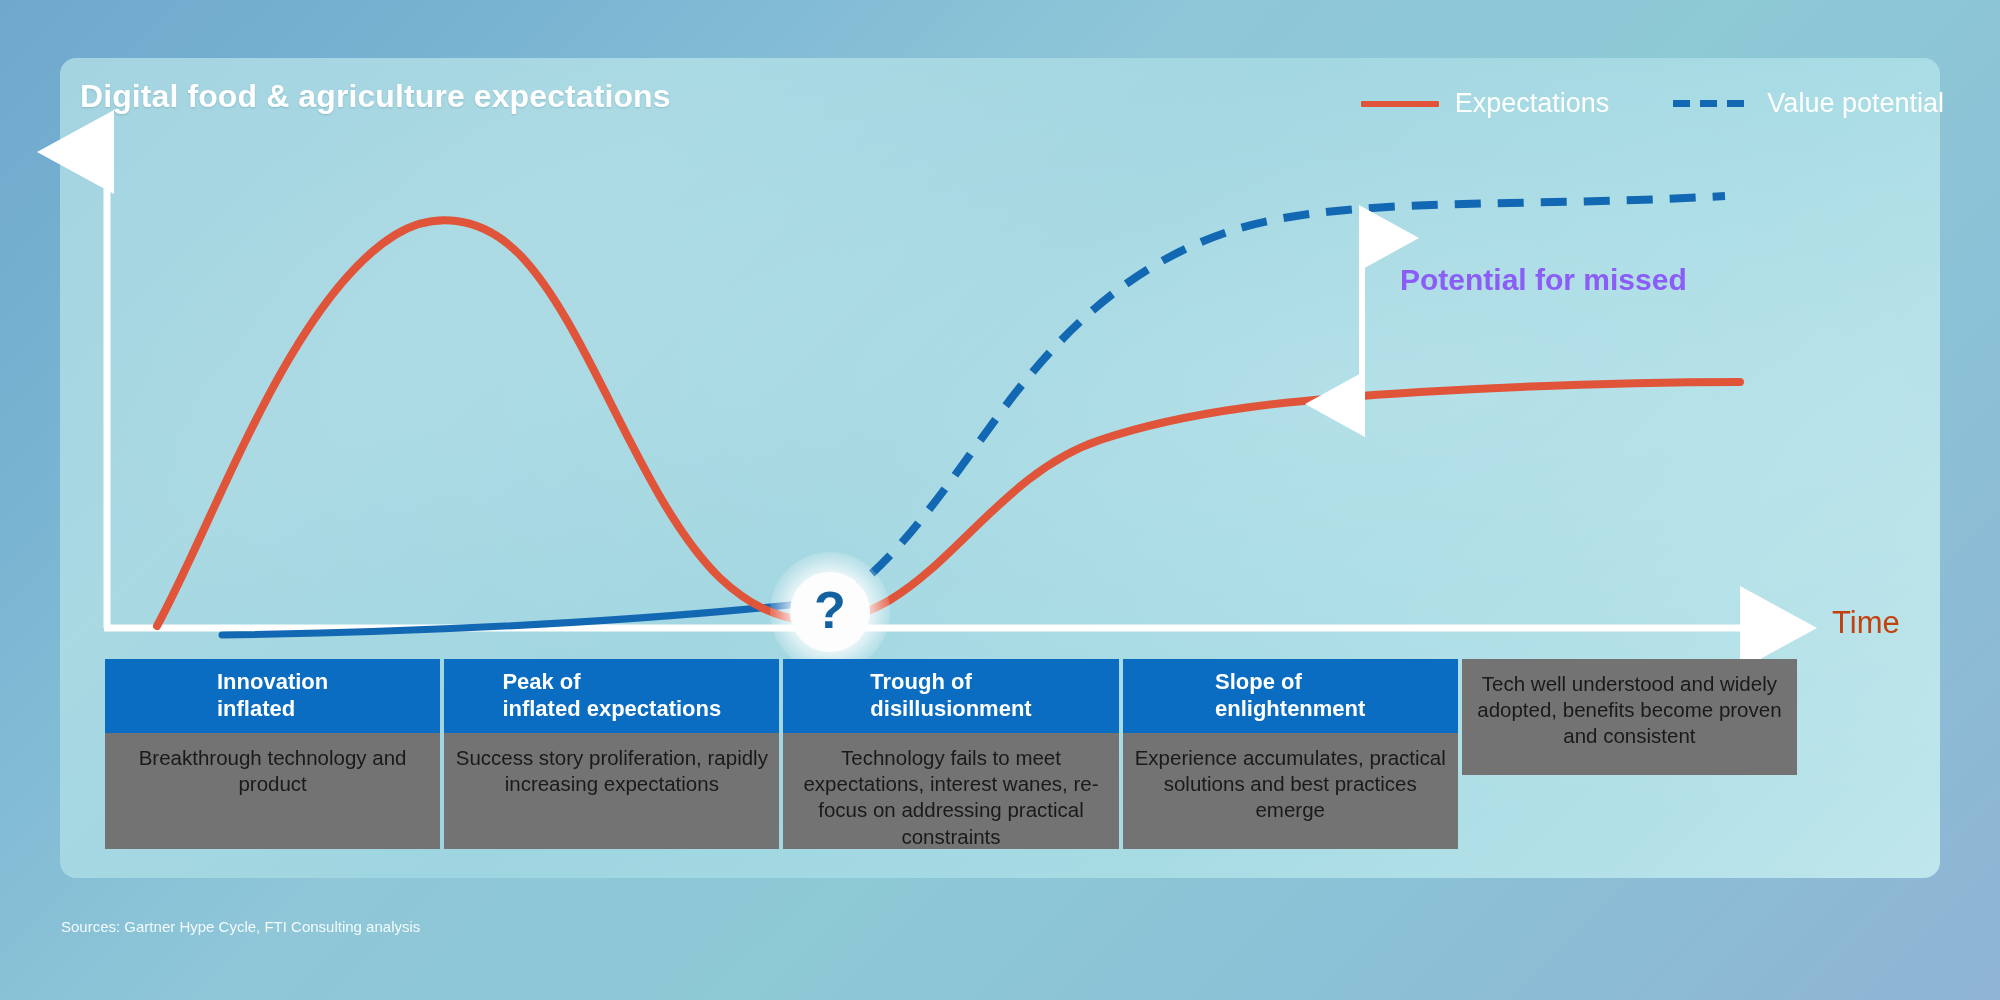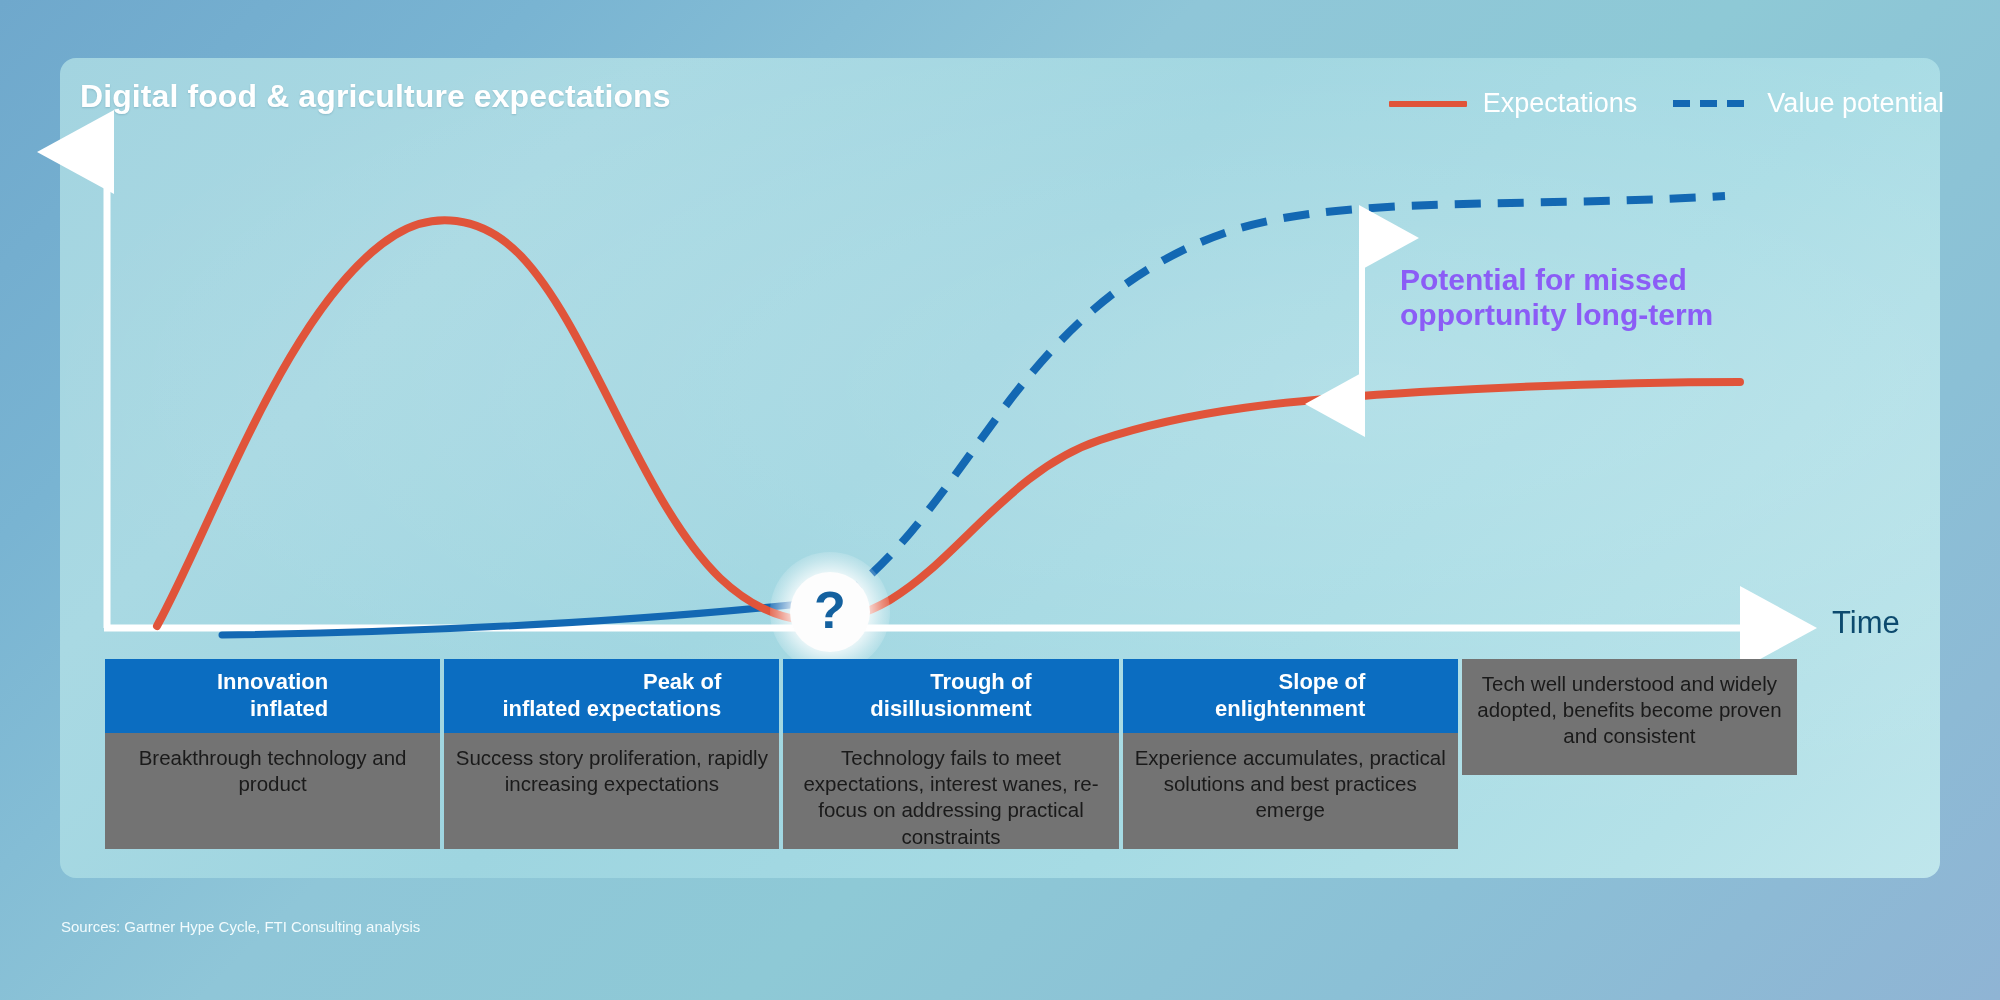--- a/index.html
+++ b/index.html
@@ -25,40 +25,40 @@
   
   #title{
     position:absolute;left:80px;top:78px;
     color:#ffffff;font-size:32px;font-weight:bold;letter-spacing:.1px;
     text-shadow:0 1px 2px rgba(0,60,90,.18);
     white-space:nowrap;
   }
   
   #legend{
     position:absolute;right:56px;top:88px;
-    display:flex;align-items:center;gap:36px;
+    display:flex;align-items:center;gap:64px;
   }
   .legend-item{display:flex;align-items:center;gap:16px;}
   .legend-label{color:#ffffff;font-size:27px;white-space:nowrap;}
   .swatch-solid{width:78px;height:6px;background:#e0543a;border-radius:1px;display:block;}
   .swatch-dash{
     width:78px;height:7px;display:block;
     background:repeating-linear-gradient(to right,#1368b3 0 17px, transparent 17px 27px);
   }
   
   #plot{position:absolute;left:0;top:0;width:2000px;height:1000px;}
   
   #annotation{
     position:absolute;left:1400px;top:262px;width:400px;
     color:#8b5cf6;font-size:30px;font-weight:bold;line-height:1.18;
   }
   
   #time-label{
     position:absolute;left:1832px;top:605px;
-    color:#0c4a6e;font-size:31px;
+    color:#c2410c;font-size:31px;
   }
   
   #qmark-wrap{
     position:absolute;left:770px;top:552px;width:120px;height:120px;
   }
   #qmark-glow{
     position:absolute;inset:0;border-radius:50%;
     background:radial-gradient(circle,rgba(255,255,255,.95) 0%,rgba(255,255,255,.85) 42%,rgba(255,255,255,.35) 62%,rgba(255,255,255,0) 78%);
   }
   #qmark-disc{
@@ -68,21 +68,21 @@
   }
   #qmark-glyph{color:#14619f;font-size:52px;font-weight:bold;line-height:1;margin-top:-4px;}
   
   #stage-table{
     position:absolute;left:105px;top:659px;width:1692px;
     display:flex;gap:4px;
   }
   .stage-col{flex:1 1 0;display:flex;flex-direction:column;}
   .stage-head{
     background:#0b6dc1;color:#ffffff;
-    font-size:22px;font-weight:bold;line-height:1.22;text-align:right;
+    font-size:22px;font-weight:bold;line-height:1.22;text-align:left;
     height:74px;display:flex;align-items:center;justify-content:center;
     padding:0 6px;box-sizing:border-box;
   }
   .stage-body{
     background:#737373;color:#1a1a1a;
     font-size:20.5px;line-height:1.28;text-align:center;
     height:116px;padding:12px 10px 0 10px;box-sizing:border-box;
   }
   
   #sources{
@@ -148,21 +148,20 @@
 
 <div id="qmark-wrap">
   <div id="qmark-glow"></div>
   <div id="qmark-disc">
     <span id="qmark-glyph">?</span>
   </div>
 </div>
 
 <div id="annotation">
   <div>Potential for missed</div>
-  <div>opportunity long-term</div>
 </div>
 
 <div id="time-label">Time</div>
 
 <div id="stage-table">
   <div class="stage-col">
     <div class="stage-head">
       <span>
         <span>Innovation</span><br>
         <span>inflated</span>

